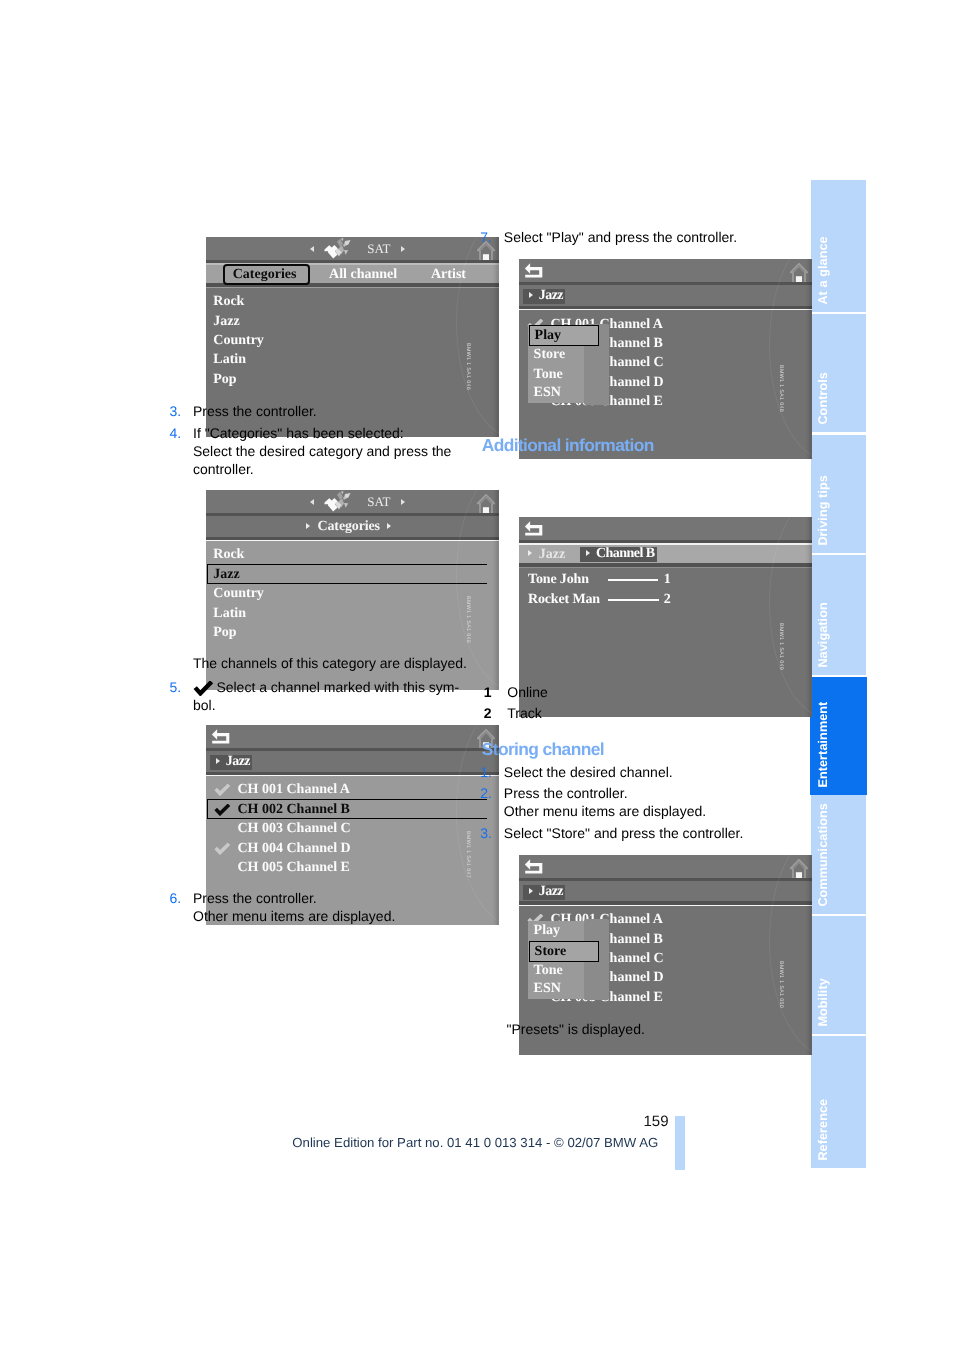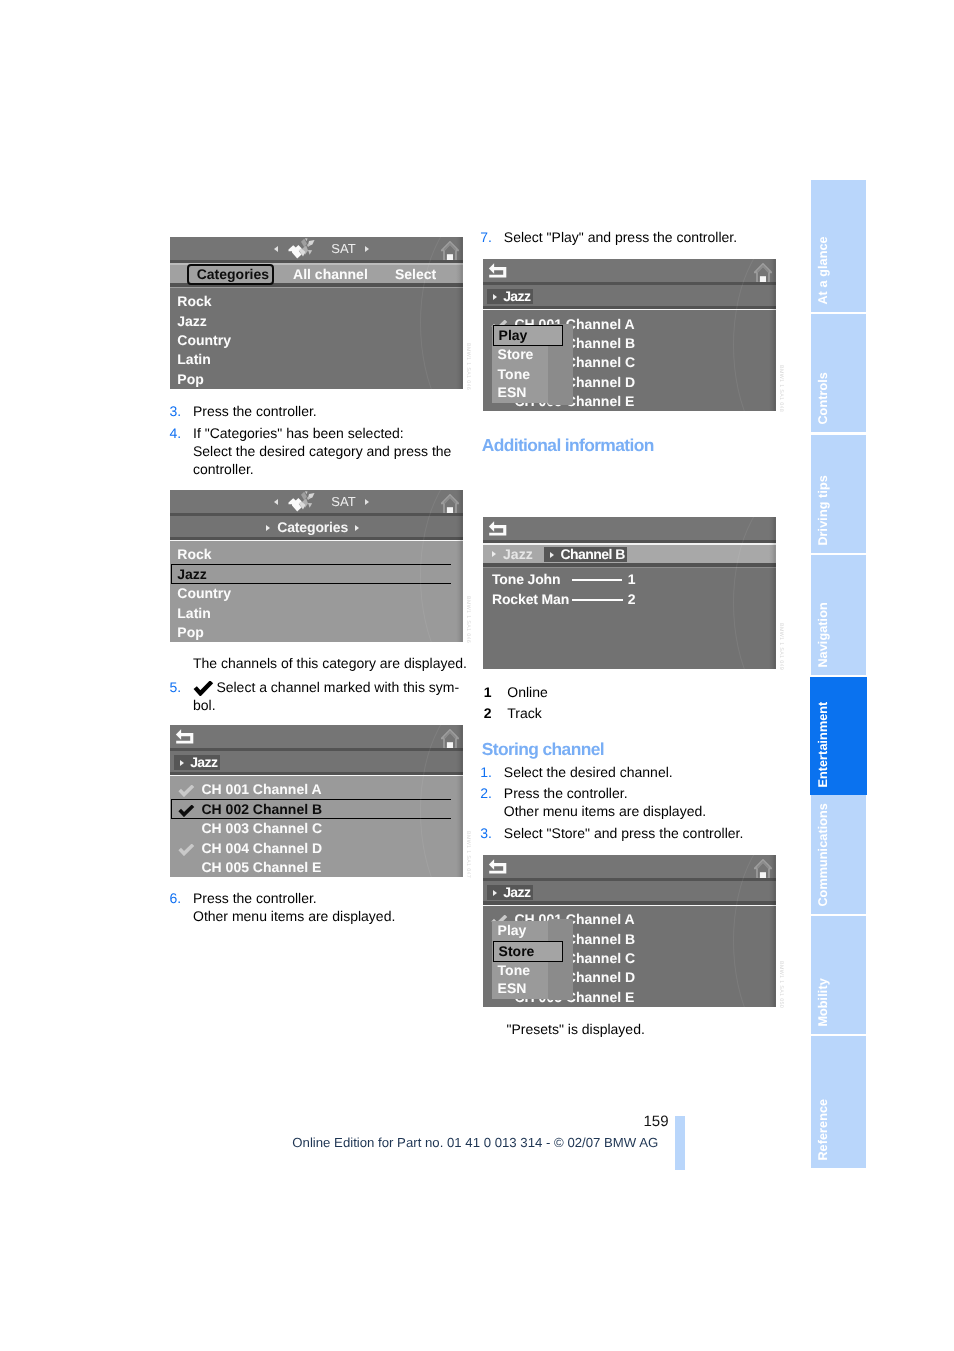--- a/index.html
+++ b/index.html
@@ -26,22 +26,22 @@
      font-size:12.6px;font-weight:bold;letter-spacing:0.1px;line-height:12.6px;
      transform:rotate(-90deg);transform-origin:0 100%;}
   .tab.active span{left:20px;}
 
   
   .footer{position:absolute;font-size:13.2px;line-height:15.2px;color:#1e3553;letter-spacing:0px;white-space:nowrap;}
   .pageno{position:absolute;font-size:15px;line-height:17.25px;color:#141414;font-weight:normal;}
   .pagebar{position:absolute;background:#b9d6fb;}
 
   
-  .shot{position:absolute;width:293px;height:152px;background:#727272;overflow:hidden;
-        font-family:Liberation Sans, sans-serif;}
+  .shot{position:absolute;width:293px;height:200px;background:#727272;overflow:hidden;
+        font-family:Liberation Serif, serif;margin-left:36px;}
   .shot .topbar{position:absolute;left:0;top:0;width:100%;height:23px;
       background:#757575;}
   .shot .topdiv{position:absolute;left:0;top:23px;width:100%;height:3.2px;background:#535353;}
   .shot .topbar .tlabel{position:absolute;left:161.3px;top:4.4px;
       color:#ededed;font-size:13px;font-weight:normal;line-height:16px;letter-spacing:0px;}
   .shot .crumbbar{position:absolute;left:0;top:26.2px;width:100%;height:20.6px;
       background:#737373;box-sizing:border-box;overflow:visible;}
   .shot .list{position:absolute;left:0;top:51.4px;width:100%;bottom:0;
       background:#727272;box-sizing:border-box;}
   .shot .underbar{position:absolute;left:0;top:46.8px;width:100%;height:3.2px;
@@ -163,21 +163,21 @@
             <path d="M9 0.8 L17.4 9.3 L15.0 9.3 L15.0 19.6 L3.0 19.6 L3.0 9.3 L0.6 9.3 Z" fill="none" stroke="#9d9d9d" stroke-width="1.7"></path>
             <path d="M3.2 9.4 L9 3.2 L14.8 9.4" fill="none" stroke="#8e8e8e" stroke-width="1.4"></path>
             <rect x="5.9" y="13.2" width="6.1" height="6.6" fill="#f6f6f6"></rect>
           </svg></span>
     </div>
     <div class="topdiv"></div>
     <div class="crumbbar" style="background:#a1a1a1;height:20.6px;top:26.2px;border-top:2.5px solid #bcbcbc;"></div>
     <div class="tabsel" style="left:17.1px;top:27.2px;width:87.2px;height:21px;"></div>
     <span class="sctab" style="left:26.7px;top:27.9px;color:#0d0d0d;">Categories</span>
     <span class="sctab" style="left:123.1px;top:27.9px;">All channel</span>
-    <span class="sctab" style="left:225px;top:27.9px;">Select</span>
+    <span class="sctab" style="left:225px;top:27.9px;">Artist</span>
     <div class="underbar"></div>
     <div class="whiteline" style="background:#9d9d9d;"></div>
     <div class="list" id="shot1-list">
         <div class="row" style="top: 4.2px;">
           <span class="lbl">Rock</span>
         </div>
         <div class="row" style="top: 23.6px;">
           <span class="lbl">Jazz</span>
         </div>
         <div class="row" style="top: 43px;">

